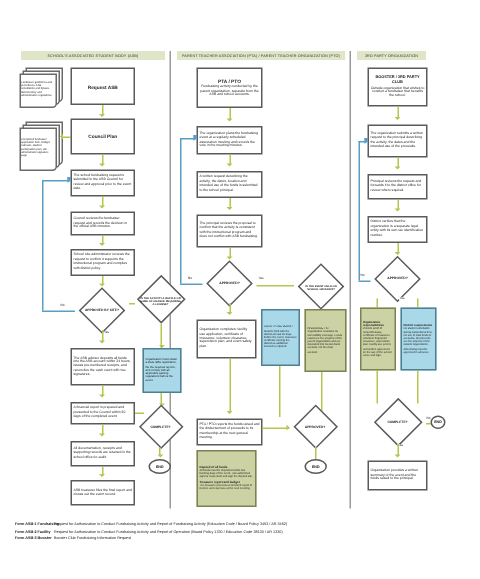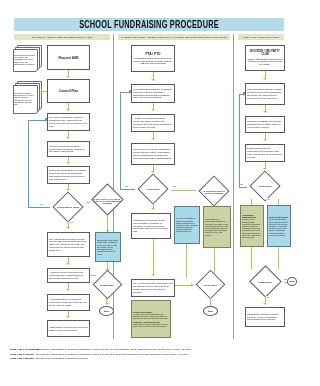--- a/index.html
+++ b/index.html
@@ -77,23 +77,20 @@
   .lrow{display:flex;align-items:flex-start;margin-bottom:1.6px;}
   .lkey{font-size:2.5px;font-weight:bold;width:26px;flex:0 0 26px;color:#111;
         white-space:nowrap;}
   .lval{font-size:2.5px;color:#222;white-space:nowrap;}
 </style>
 </head>
 <body>
 
 <div class="page">
 
-  <div class="banner">
-    <div class="banner-text">SCHOOL FUNDRAISING PROCEDURE</div>
-  </div>
 
   <div class="colhead" id="ch1">
     <span>SCHOOL'S ASSOCIATED STUDENT BODY (ASB)</span>
   </div>
   <div class="colhead" id="ch2">
     <span>PARENT TEACHER ASSOCIATION (PTA) / PARENT TEACHER ORGANIZATION (PTO)</span>
   </div>
   <div class="colhead" id="ch3">
     <span>3RD PARTY ORGANIZATION</span>
   </div>

